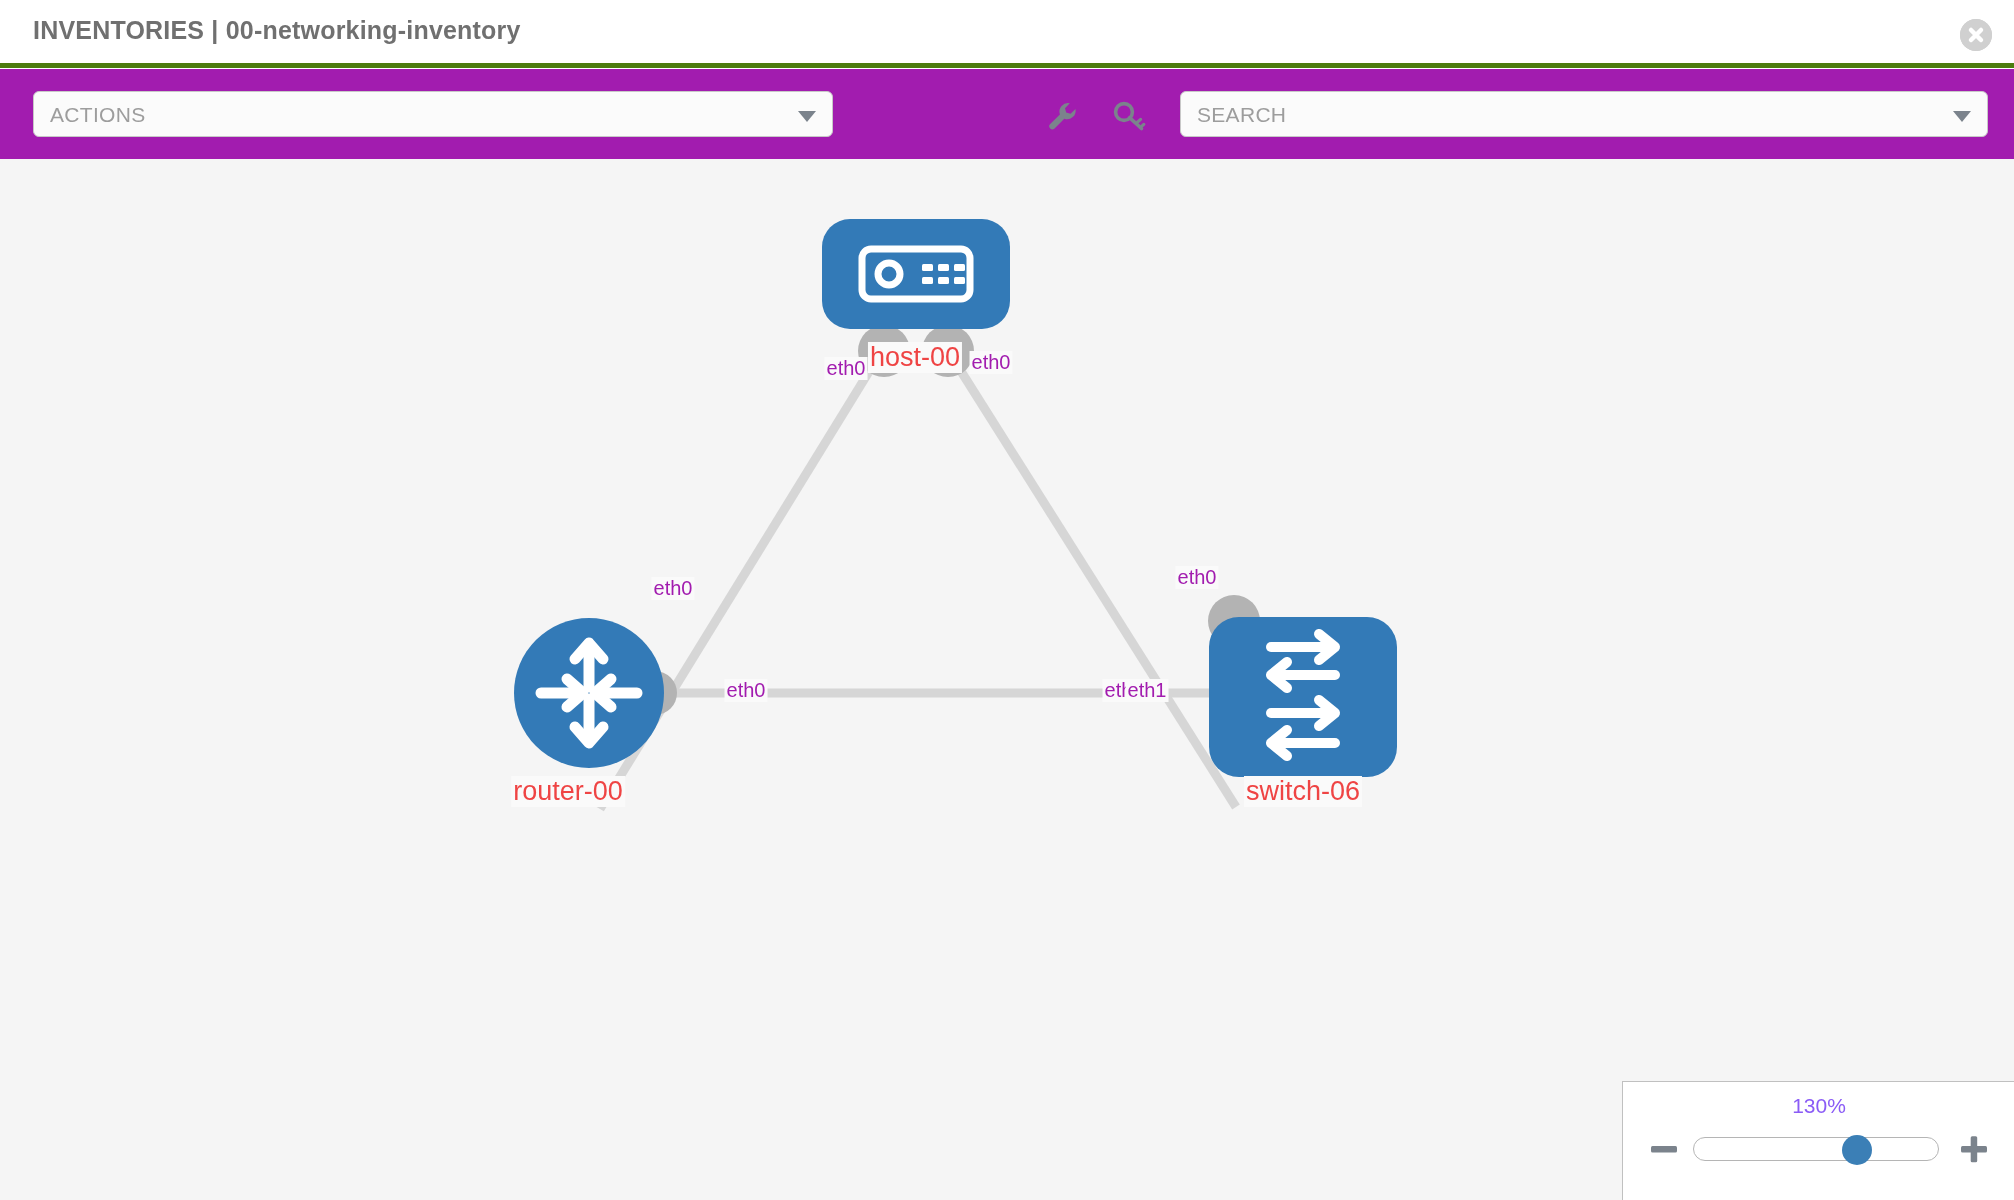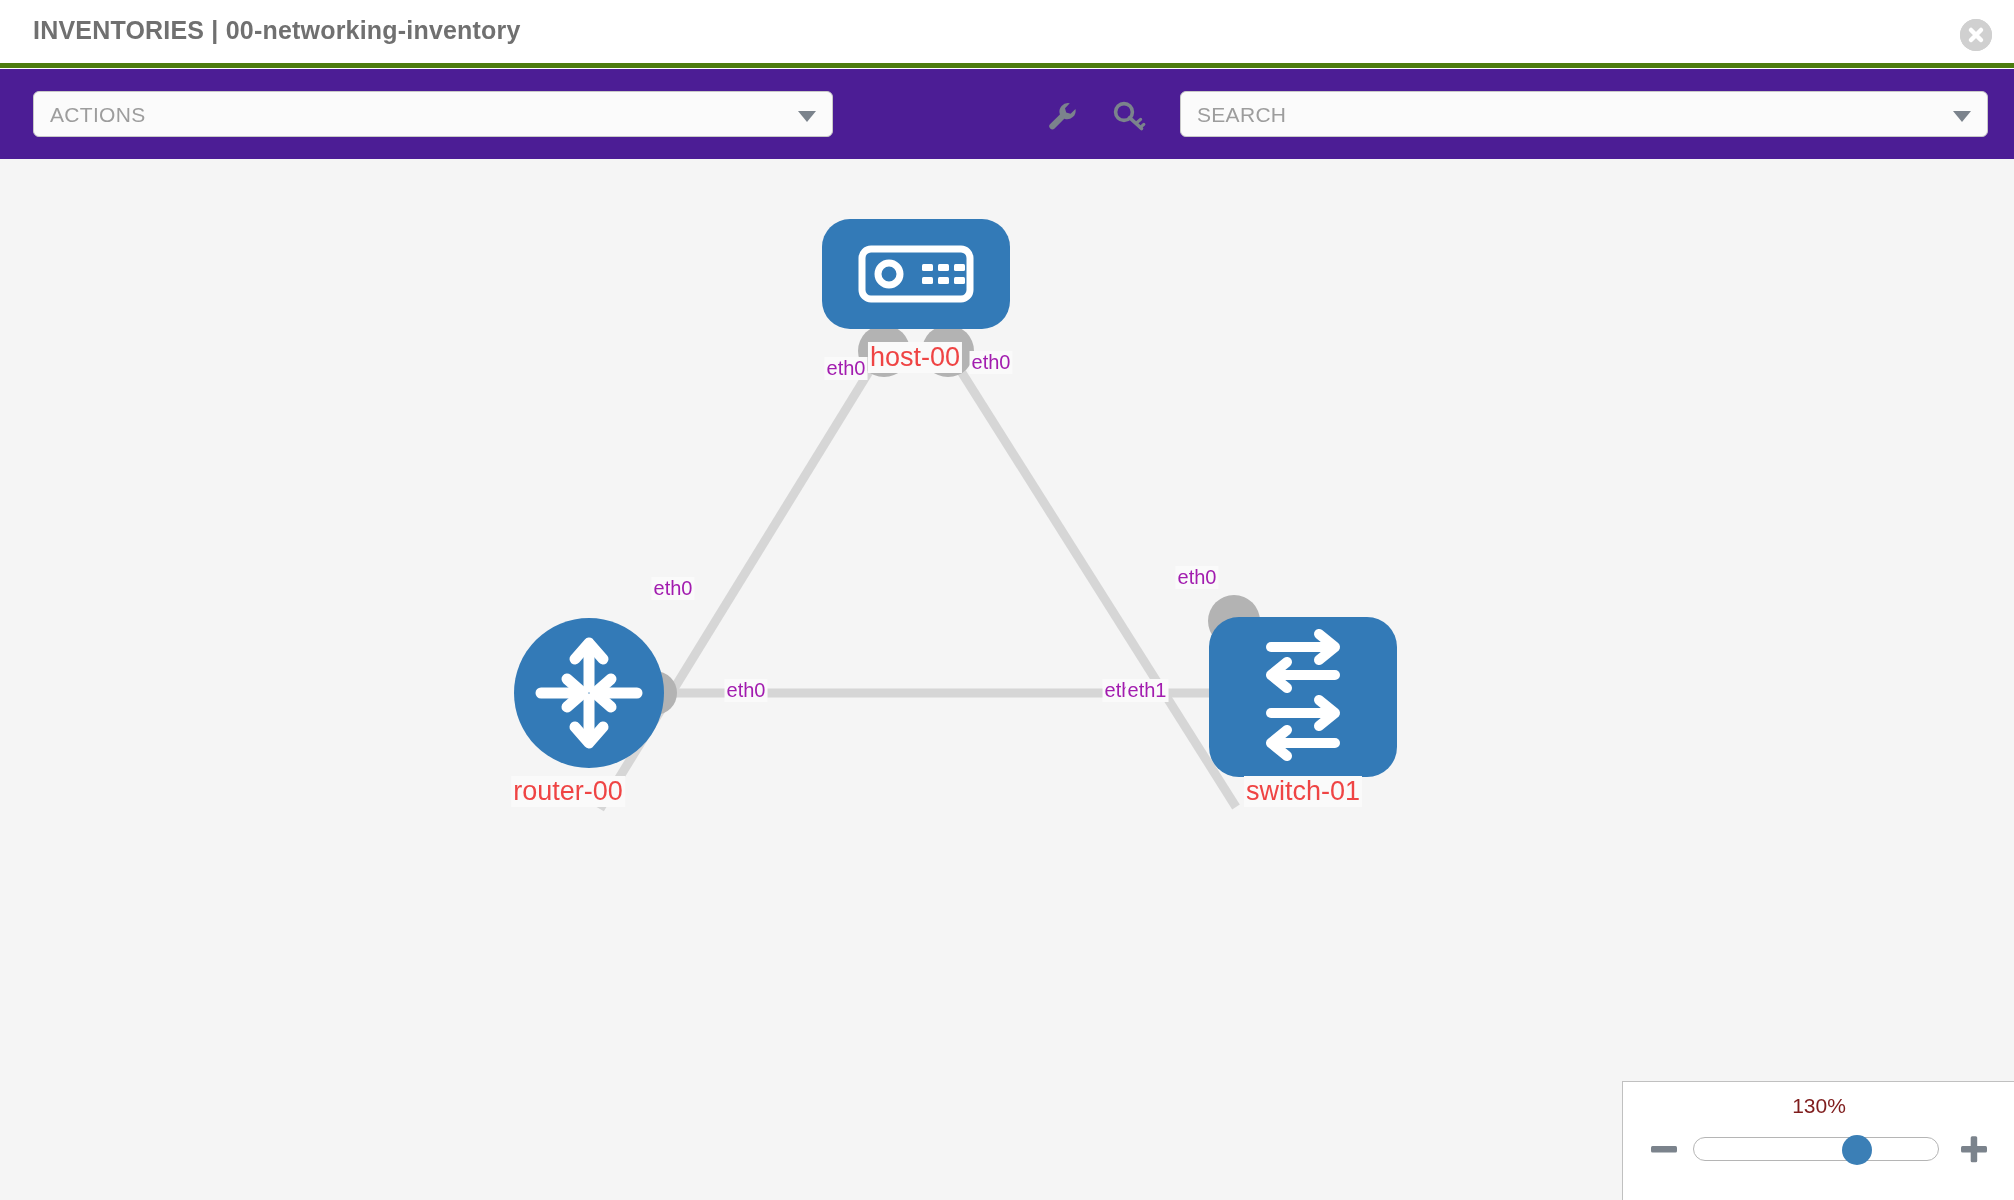--- a/index.html
+++ b/index.html
@@ -38,21 +38,21 @@
     border-radius: 50%;
     background: #d0d0d0;
     cursor: pointer;
   }
   .close-btn svg { display: block; }
 
   
   .toolbar {
     position: absolute; left: 0; top: 69px;
     width: 2014px; height: 90px;
-    background: #4c1d95;
+    background: #a21caf;
   }
   .field {
     position: absolute;
     background: #fbfbfb;
     border: 1px solid #c8c8c8;
     border-radius: 6px;
     height: 46px;
   }
   .field .field-text {
     position: absolute; left: 16px; top: 11px;
@@ -116,21 +116,21 @@
     width: 392px; height: 119px;
     background: #ffffff;
     border: 1px solid #c0c0c0;
     border-right: none; border-bottom: none;
   }
   .zoom-level {
     position: absolute; left: 0; top: 12px;
     width: 392px;
     text-align: center;
     font-size: 21px;
-    color: #7f1d1d;
+    color: #8b5cf6;
   }
   .zoom-row {
     position: absolute; left: 0; top: 48px;
     width: 392px; height: 40px;
   }
   .zoom-minus, .zoom-plus {
     position: absolute; top: 2px;
     width: 34px; height: 34px;
     cursor: pointer;
   }
@@ -264,21 +264,21 @@
 
           <path d="M32,46 L-30,46"></path>
           <path d="M-16,33 L-32,46 L-16,59"></path>
         </g>
       </g>
 
     </svg>
 
     <div class="node-label" style="left:915px; top:183px;">host-00</div>
     <div class="node-label" style="left:568px; top:617px;">router-00</div>
-    <div class="node-label" style="left:1303px; top:617px;">switch-01</div>
+    <div class="node-label" style="left:1303px; top:617px;">switch-06</div>
 
     <div class="iface-label" style="left:846px; top:198px;">eth0</div>
     <div class="iface-label" style="left:991px; top:192px;">eth0</div>
     <div class="iface-label" style="left:673px; top:418px;">eth0</div>
     <div class="iface-label" style="left:1197px; top:407px;">eth0</div>
     <div class="iface-label" style="left:746px; top:520px;">eth0</div>
     <div class="iface-label" style="left:1124px; top:520px;">eth0</div>
     <div class="iface-label" style="left:1147px; top:520px;">eth1</div>
 
   </div>

